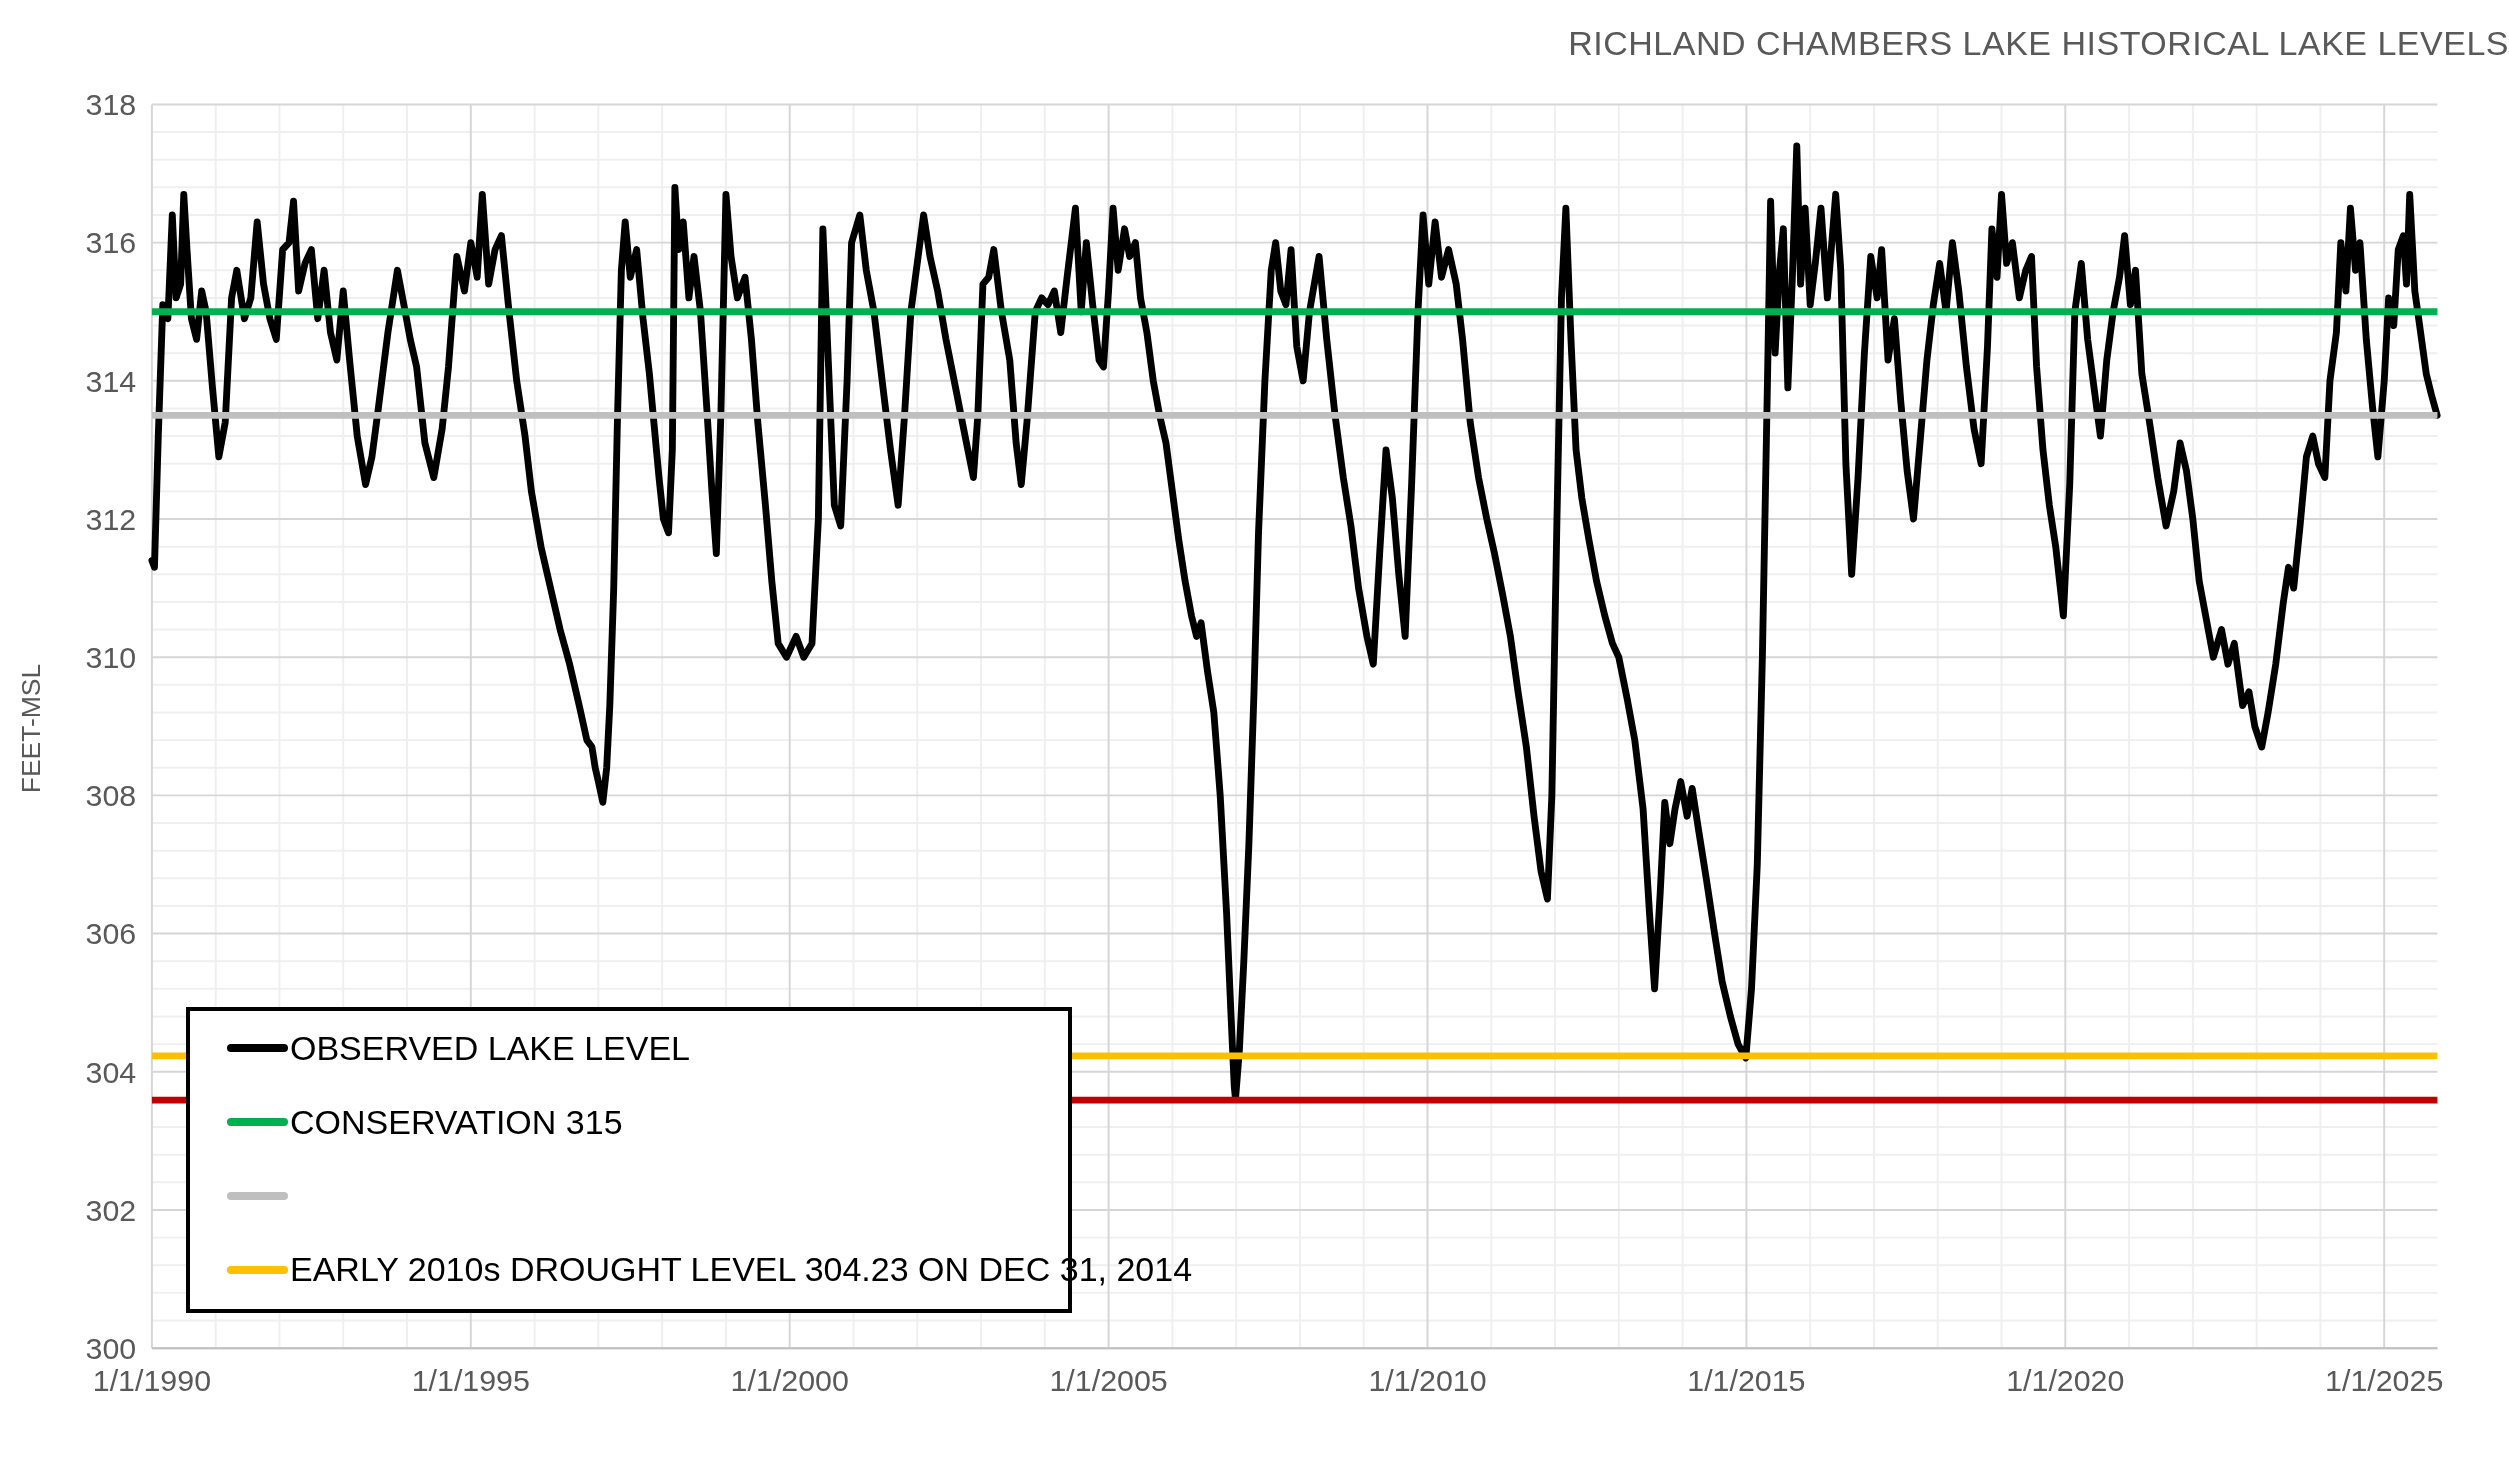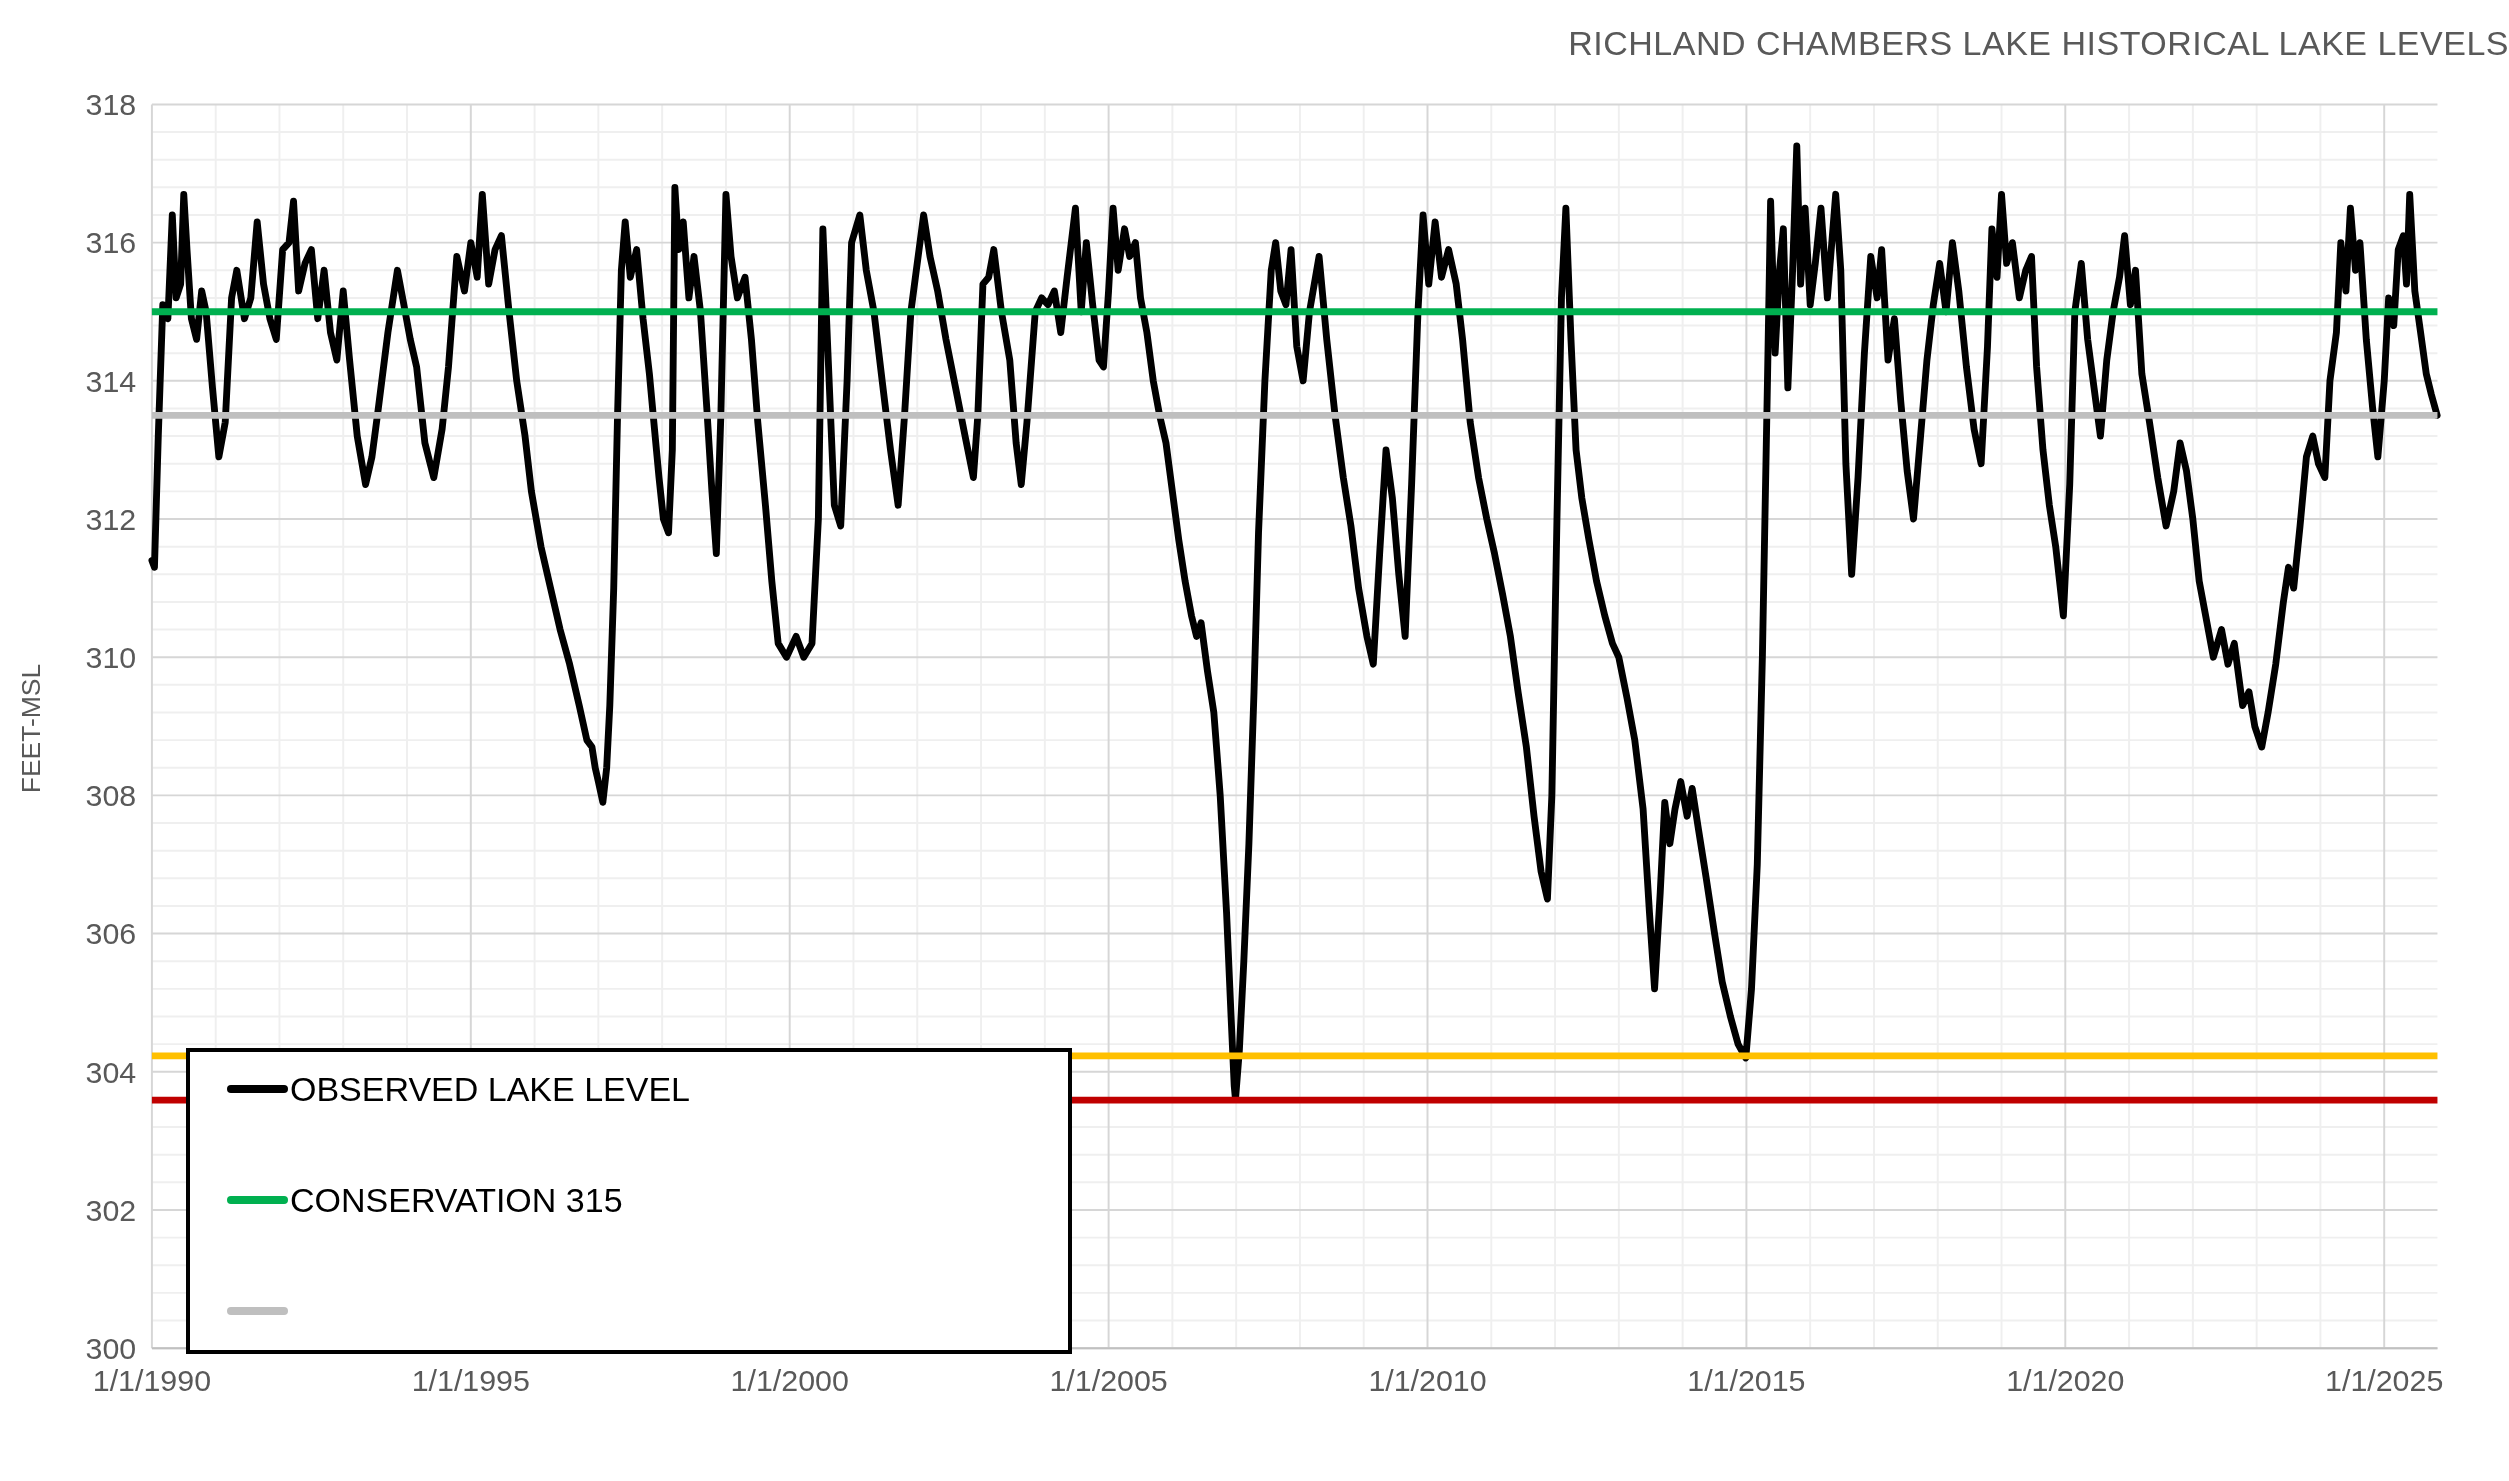--- a/index.html
+++ b/index.html
@@ -12,21 +12,21 @@
   }
   .y-axis-title{
     position:absolute;left:-47px;top:713px;width:157px;text-align:center;
     transform:rotate(-90deg);transform-origin:center;
     font-size:26.5px;color:#595959;
   }
   .legend{
     position:absolute;left:186px;top:1007px;width:886px;height:306px;
     background:#ffffff;border:4.9px solid #000000;
     display:flex;flex-direction:column;justify-content:space-between;
-    padding:15.7px 0 17.6px 0;box-sizing:border-box;margin-top:41px;
+    padding:15.7px 0 17.6px 0;box-sizing:border-box;
   }
   .legend-row{display:flex;align-items:center;height:43px;}
   .legend-swatch{width:61px;height:7.8px;border-radius:3.9px;margin-left:37px;flex:0 0 auto;}
   .legend-label{font-size:34px;color:#000000;margin-left:2px;white-space:nowrap;}
 </style>
 </head>
 <body>
 
 <div id="stage">
   <svg id="plot-svg" width="2509" height="1482" viewBox="0 0 2560 1512">
@@ -159,15 +159,19 @@
       <div class="legend-swatch" style="background: rgb(0, 0, 0);"></div>
       <span class="legend-label">OBSERVED LAKE LEVEL</span>
     </div>
     <div class="legend-row">
       <div class="legend-swatch" style="background: rgb(0, 176, 80);"></div>
       <span class="legend-label">CONSERVATION 315</span>
     </div>
     <div class="legend-row">
       <div class="legend-swatch" style="background: rgb(191, 191, 191);"></div>
     </div>
+    <div class="legend-row">
+      <div class="legend-swatch" style="background: rgb(255, 192, 0);"></div>
+      <span class="legend-label">EARLY 2010s DROUGHT LEVEL 304.23 ON DEC 31, 2014</span>
+    </div>
   </div>
 </div>
 
 
 </body></html>

